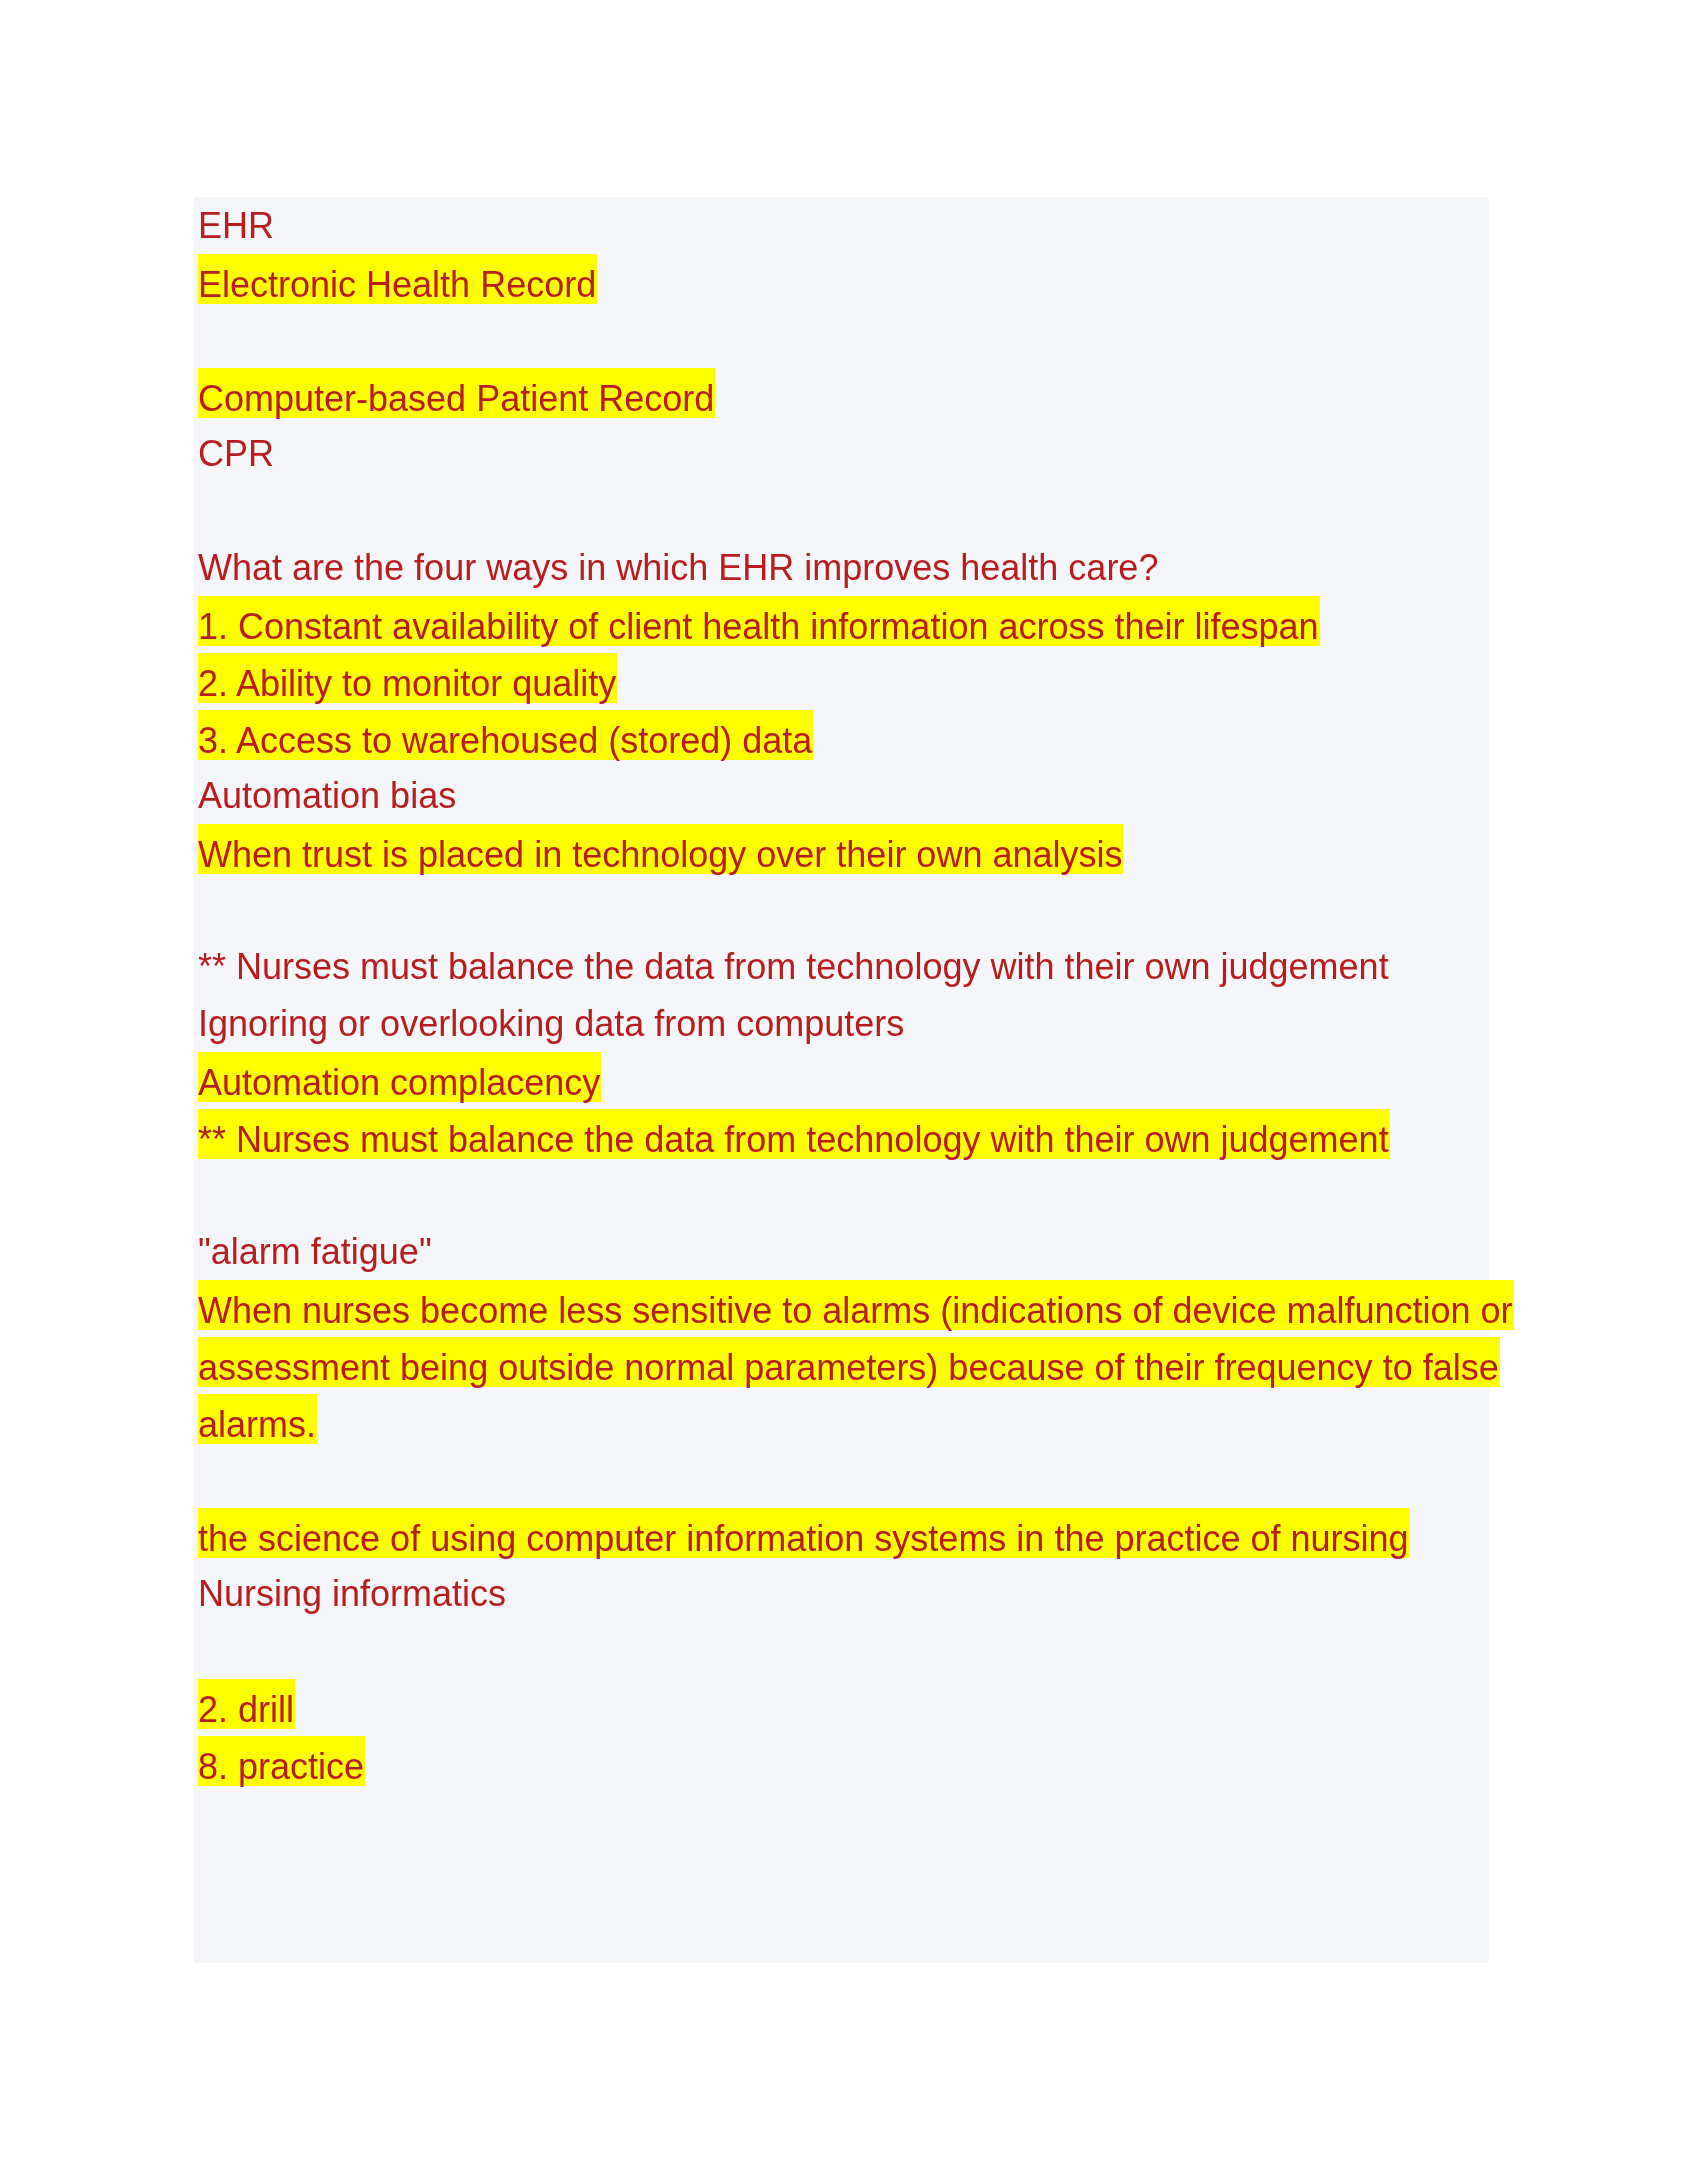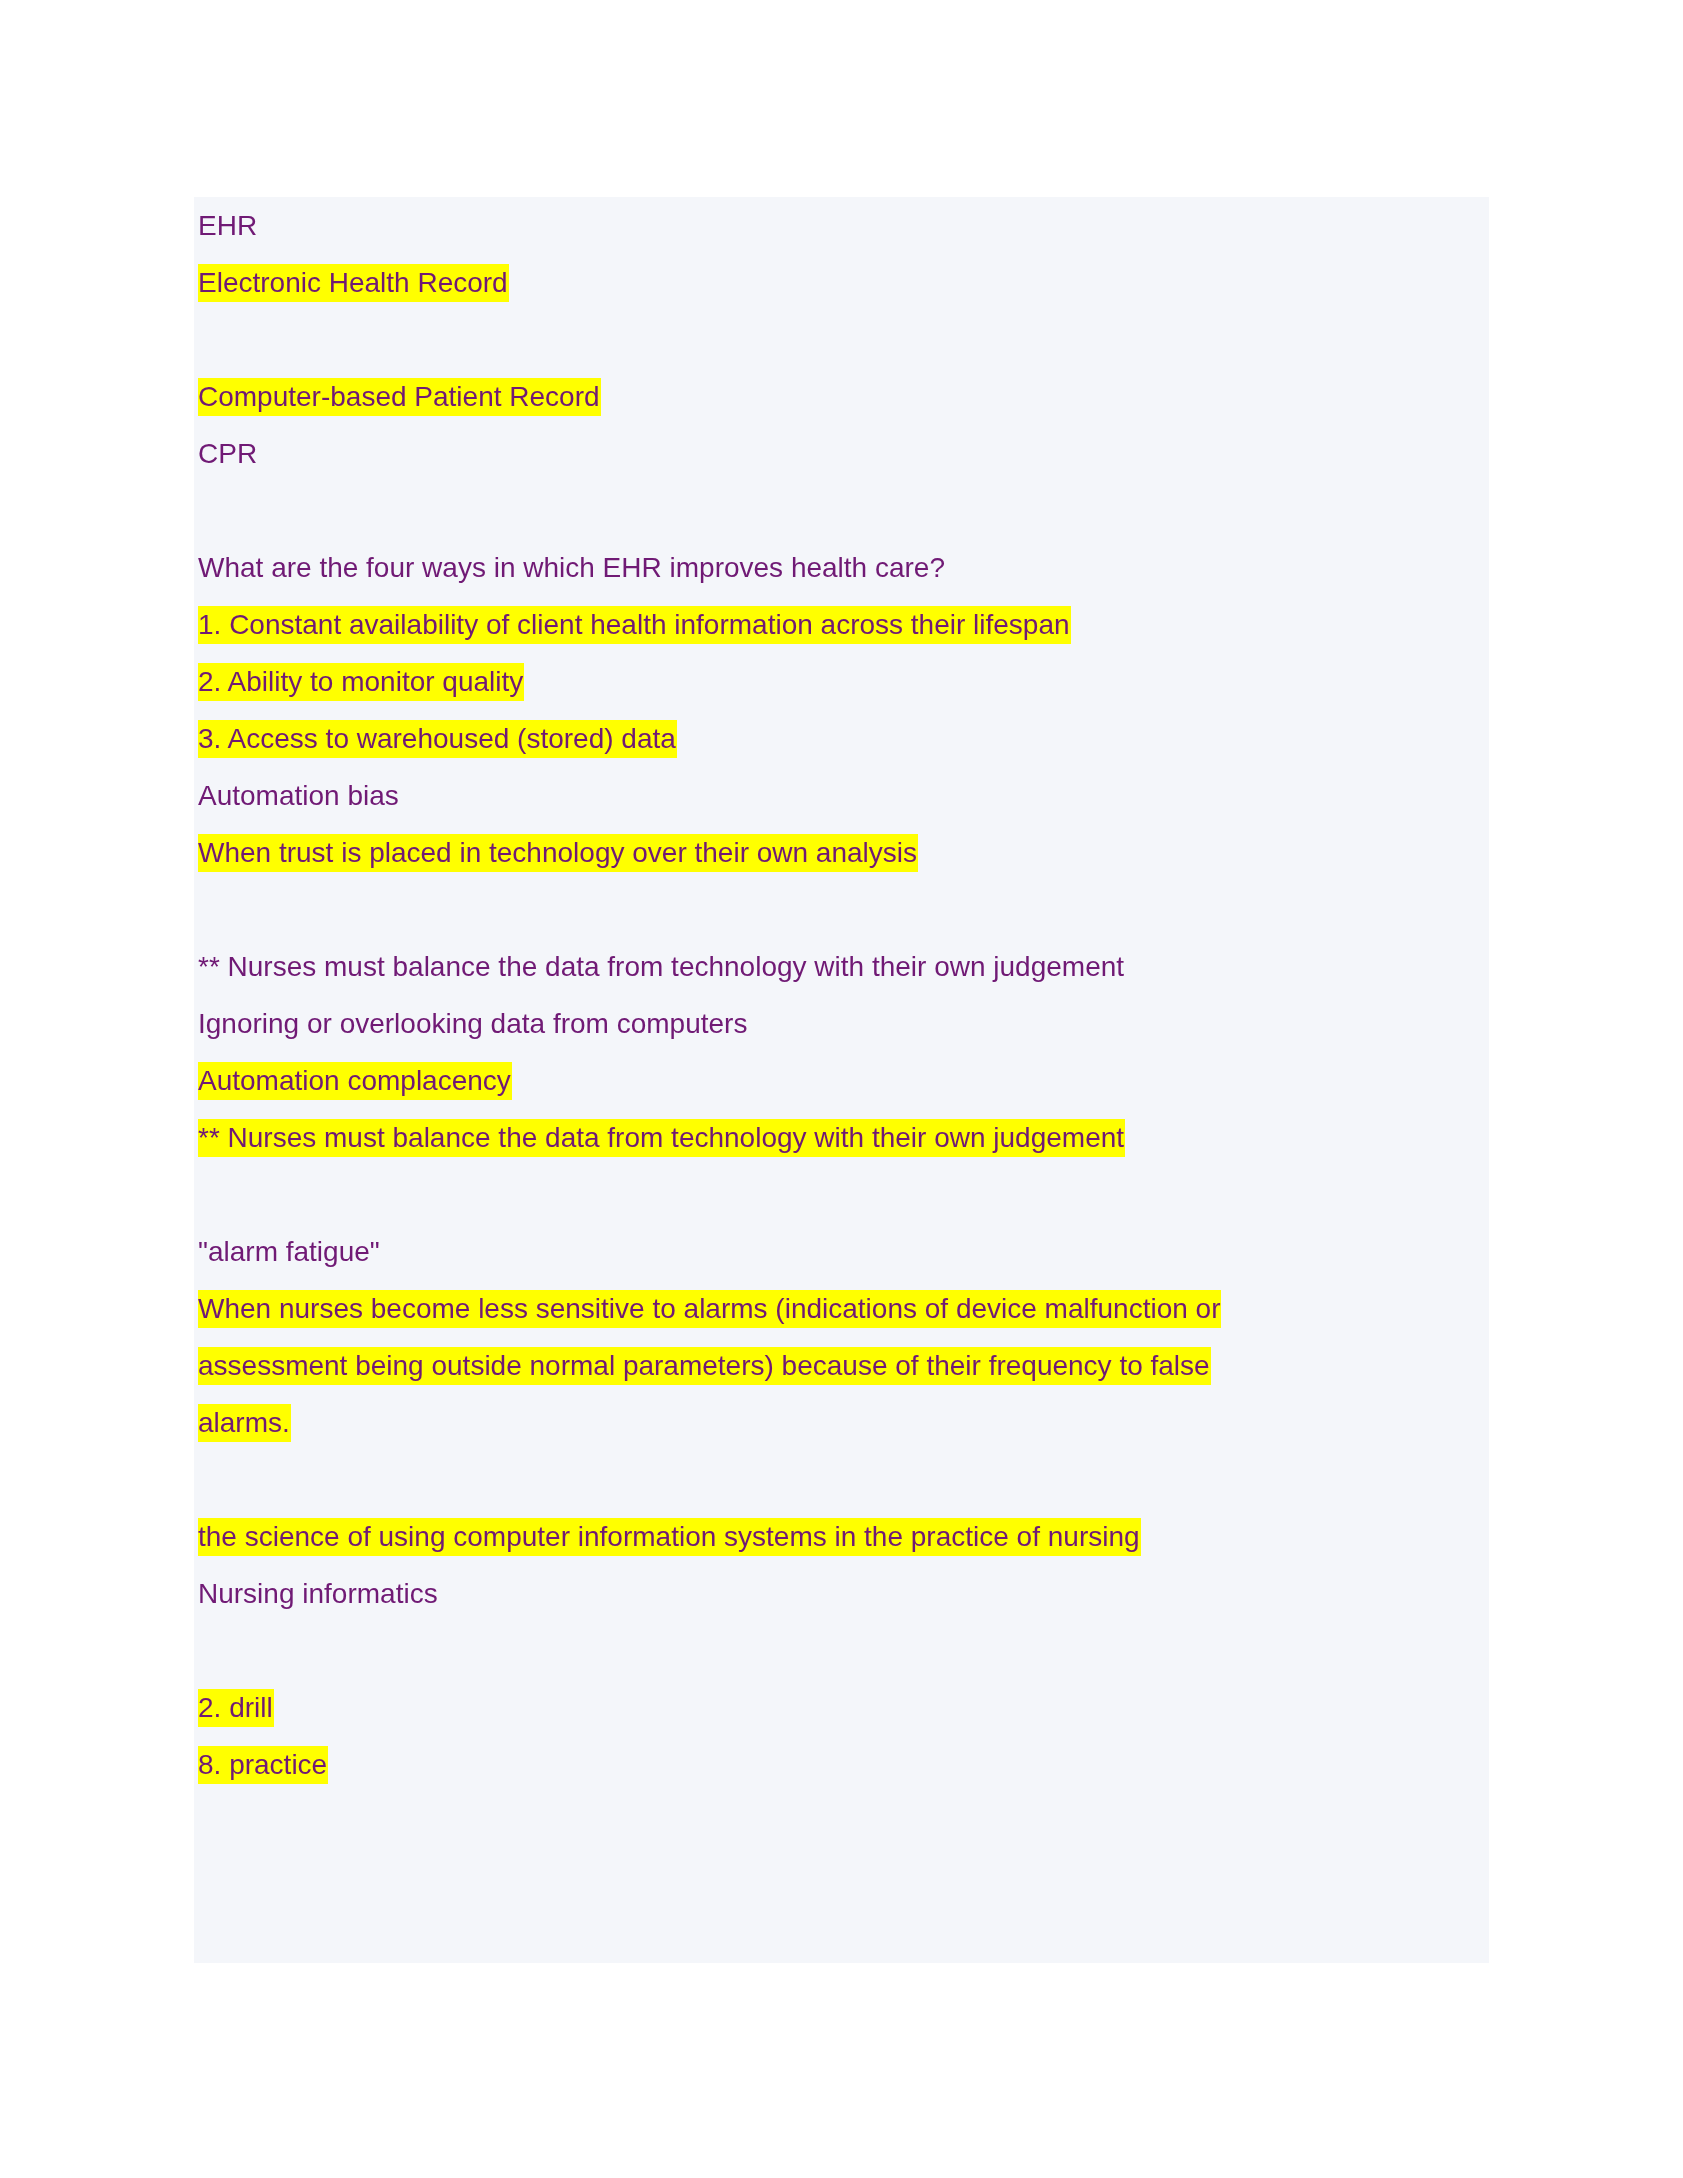--- a/index.html
+++ b/index.html
@@ -24,28 +24,28 @@
   }
   .content {
     position: absolute;
     left: 4px;
     top: 0px;
     right: 0;
   }
   .line {
     height: 57px;
     line-height: 57px;
-    font-size: 28px;
-    color: #701a75;
+    font-size: 36px;
+    color: #b91c1c;
     white-space: nowrap;
   }
   .line.blank { height: 57px; }
   .hl {
     background: #ffff00;
-    padding: 0 1px 0 0;
+    padding: 12px 1px 0 0;
     line-height: 38px;
     display: inline-block;
     text-align: right;
   }
 </style>
 </head>
 <body>
 
 <div class="panel">
   <div class="content">

